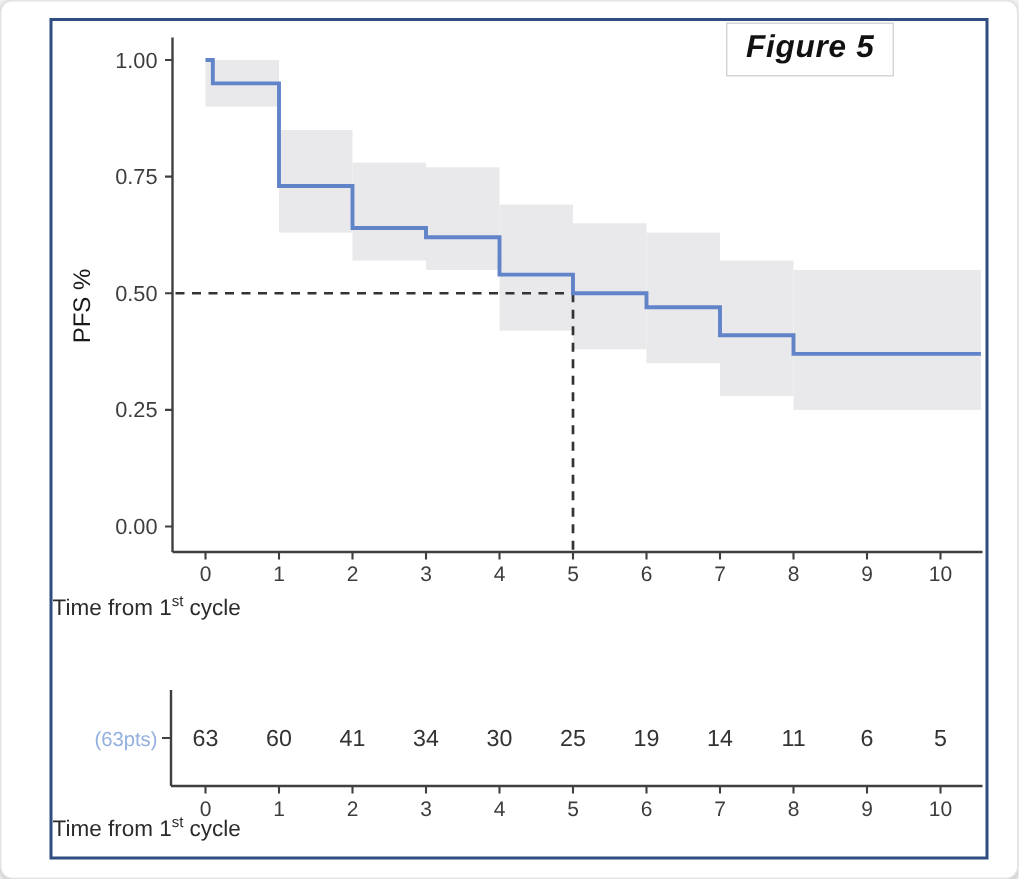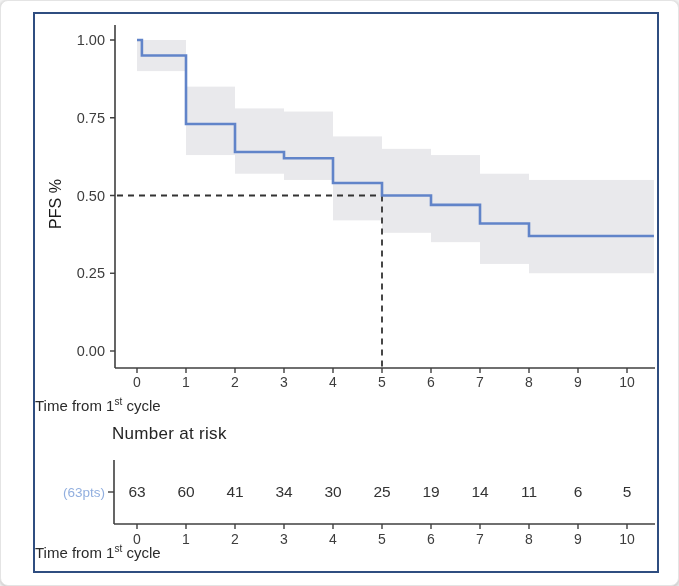--- a/index.html
+++ b/index.html
@@ -125,24 +125,26 @@
           <line x1="445" y1="510" x2="445" y2="515" stroke="#3f3f3f" stroke-width="1.4"></line>
           <text x="445" y="530" text-anchor="middle" font-size="14" fill="#3d3d3d">7</text>
           <line x1="494" y1="510" x2="494" y2="515" stroke="#3f3f3f" stroke-width="1.4"></line>
           <text x="494" y="530" text-anchor="middle" font-size="14" fill="#3d3d3d">8</text>
           <line x1="543" y1="510" x2="543" y2="515" stroke="#3f3f3f" stroke-width="1.4"></line>
           <text x="543" y="530" text-anchor="middle" font-size="14" fill="#3d3d3d">9</text>
           <line x1="592" y1="510" x2="592" y2="515" stroke="#3f3f3f" stroke-width="1.4"></line>
           <text x="592" y="530" text-anchor="middle" font-size="14" fill="#3d3d3d">10</text>
         </svg>
 
+      <div class="figure-box">
+        <span>Figure 5</span>
+      </div>
 
       <div class="y-title">PFS %</div>
 
       <div class="x-title main"><span>Time from 1</span><sup>st</sup><span> cycle</span></div>
 
-      <div class="risk-title">Number at risk</div>
 
       <div class="x-title risk"><span>Time from 1</span><sup>st</sup><span> cycle</span></div>
 
     </div>
   </div>
 </div>
 
 </body></html>

